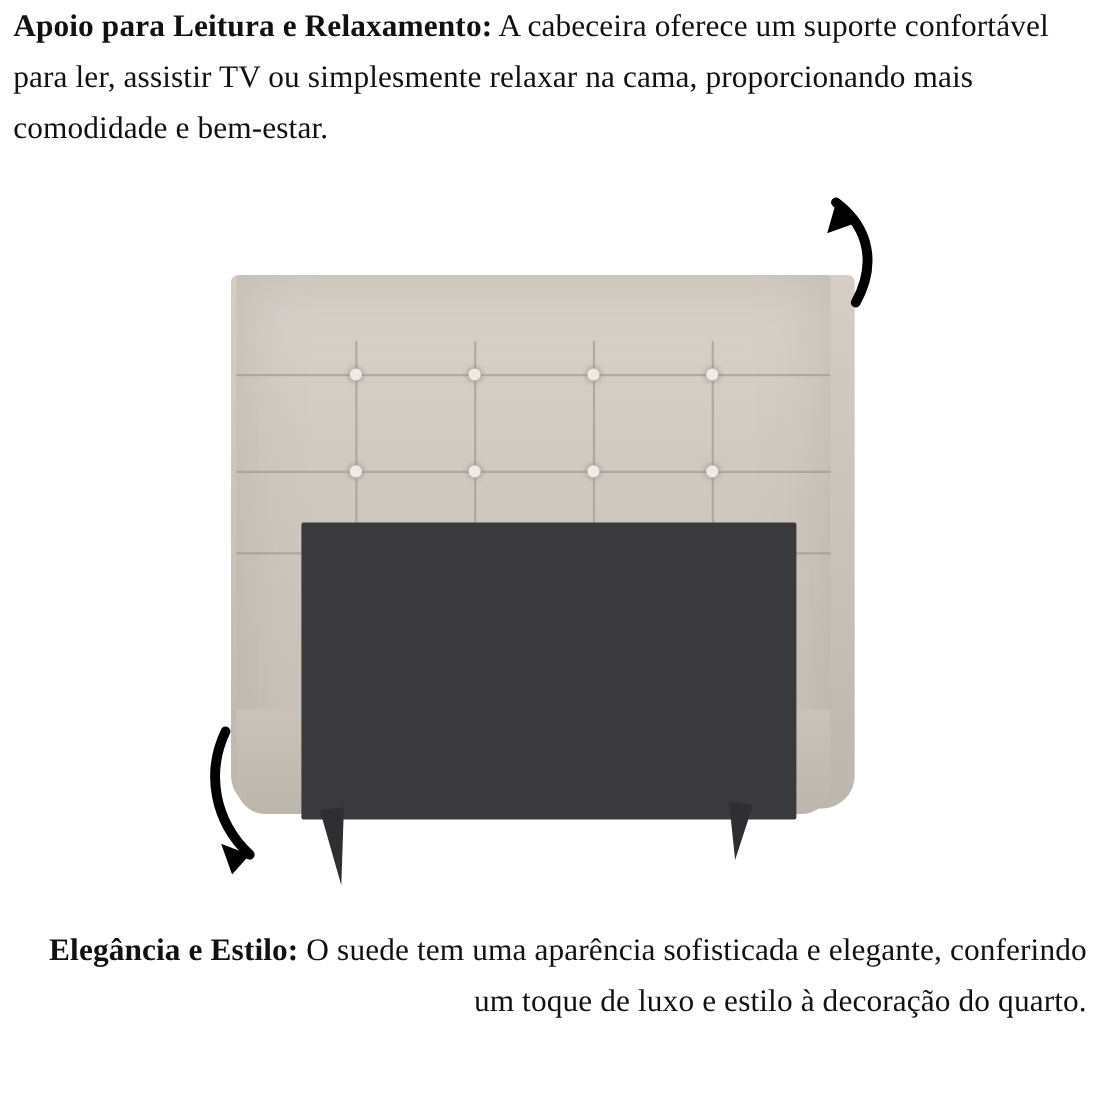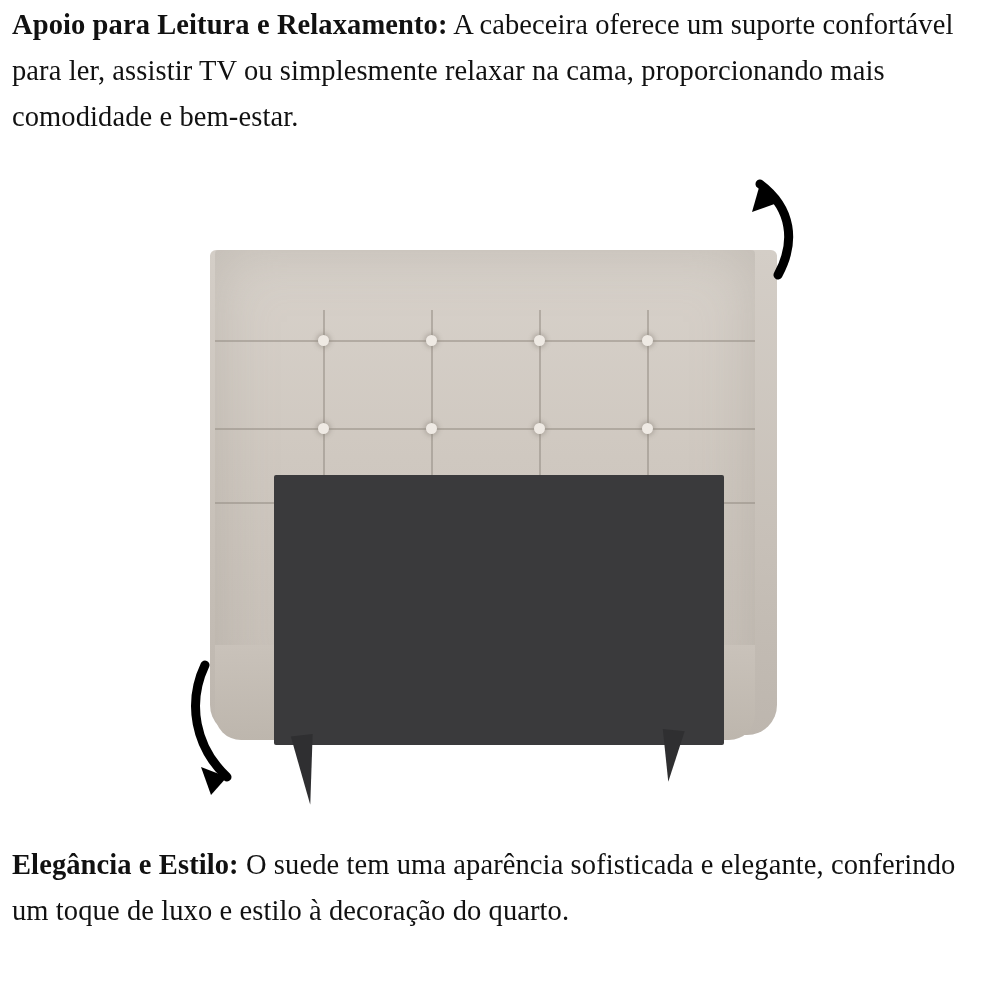--- a/index.html
+++ b/index.html
@@ -28,21 +28,21 @@
     text-align: left;
     letter-spacing: 0.1px;
   }
   .text-bottom {
     position: absolute;
     left: 12px;
     top: 842px;
     width: 976px;
     font-size: 28.5px;
     line-height: 46px;
-    text-align: left;
+    text-align: right;
     letter-spacing: 0.1px;
   }
   .lead {
     font-weight: bold;
   }
 
   
   .product {
     position: absolute;
     left: 190px;

